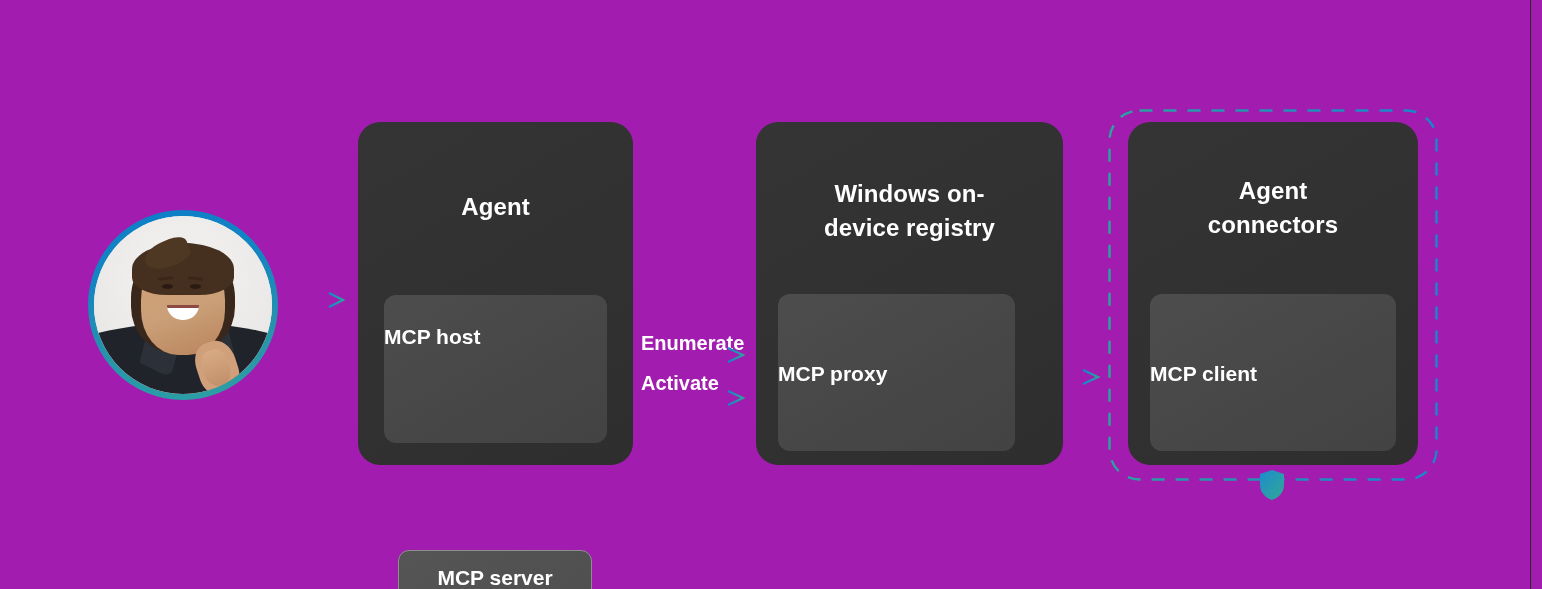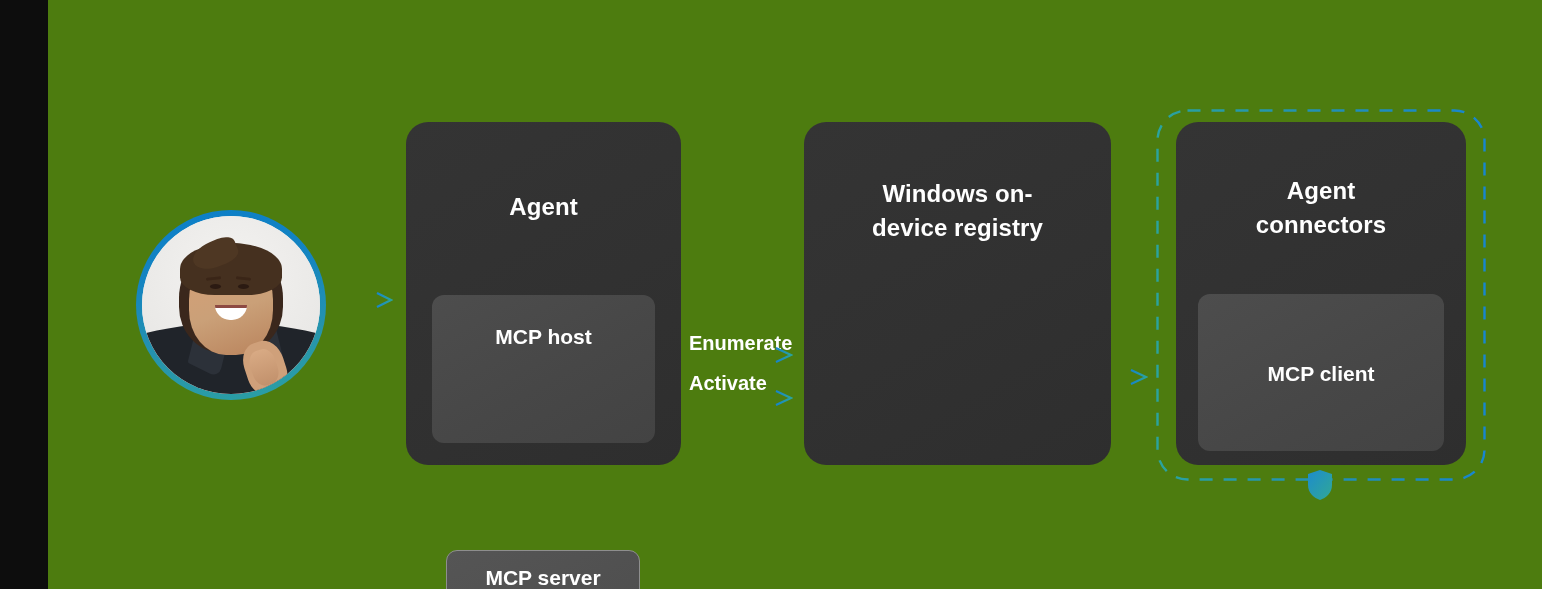--- a/index.html
+++ b/index.html
@@ -12,22 +12,21 @@
     height: 589px;
     overflow: hidden;
     font-family: "Liberation Sans", sans-serif;
     color: #ffffff;
     position: relative;
   }
 
   .canvas {
     position: absolute;
     inset: 0;
-    background: #4d7c0f;
-    margin-left: 48px;
+    background: #a21caf;
   }
 
   
   .right-divider {
     position: absolute;
     top: 0;
     left: 1530px;
     width: 1px;
     height: 589px;
     background: #2a2a2a;
@@ -175,21 +174,21 @@
     color: #ffffff;
     letter-spacing: 0.1px;
   }
   .panel {
     position: absolute;
     background: linear-gradient(150deg, #4d4d4d 0%, #474747 55%, #434343 100%);
     border-radius: 12px;
     box-sizing: border-box;
   }
   .panel-label {
-    text-align: center;
+    text-align: left;
     font-size: 21px;
     font-weight: bold;
     color: #ffffff;
   }
   .subbox {
     position: absolute;
     border: 1px solid #8e8e8e;
     border-radius: 11px;
     background: linear-gradient(150deg, #555555 0%, #4f4f4f 100%);
     box-sizing: border-box;
@@ -303,20 +302,23 @@
   <svg class="arrow" id="arrow-activate" viewBox="0 0 105 20">
     <line x1="0" y1="10" x2="96" y2="10" stroke="url(#ag2)" stroke-width="2.2"></line>
     <polyline points="88,3 103,10 88,17" fill="none" stroke="url(#ag2)" stroke-width="2.2"></polyline>
   </svg>
 
   <div class="card" id="registry-card">
     <div class="card-title" id="registry-title">
       <span>Windows on-</span><br>
       <span>device registry</span>
     </div>
+    <div class="panel" id="mcp-proxy-panel">
+      <div class="panel-label" id="mcp-proxy-label">MCP proxy</div>
+    </div>
   </div>
 
   <svg class="arrow" id="arrow-registry" viewBox="0 0 60 20">
     <line x1="0" y1="10" x2="51" y2="10" stroke="url(#ag2)" stroke-width="2.2"></line>
     <polyline points="43,3 58,10 43,17" fill="none" stroke="url(#ag2)" stroke-width="2.2"></polyline>
   </svg>
 
   <svg class="boundary-svg" viewBox="0 0 330 372">
     <defs>
       <linearGradient id="bg1" x1="0" y1="0" x2="1" y2="0">

